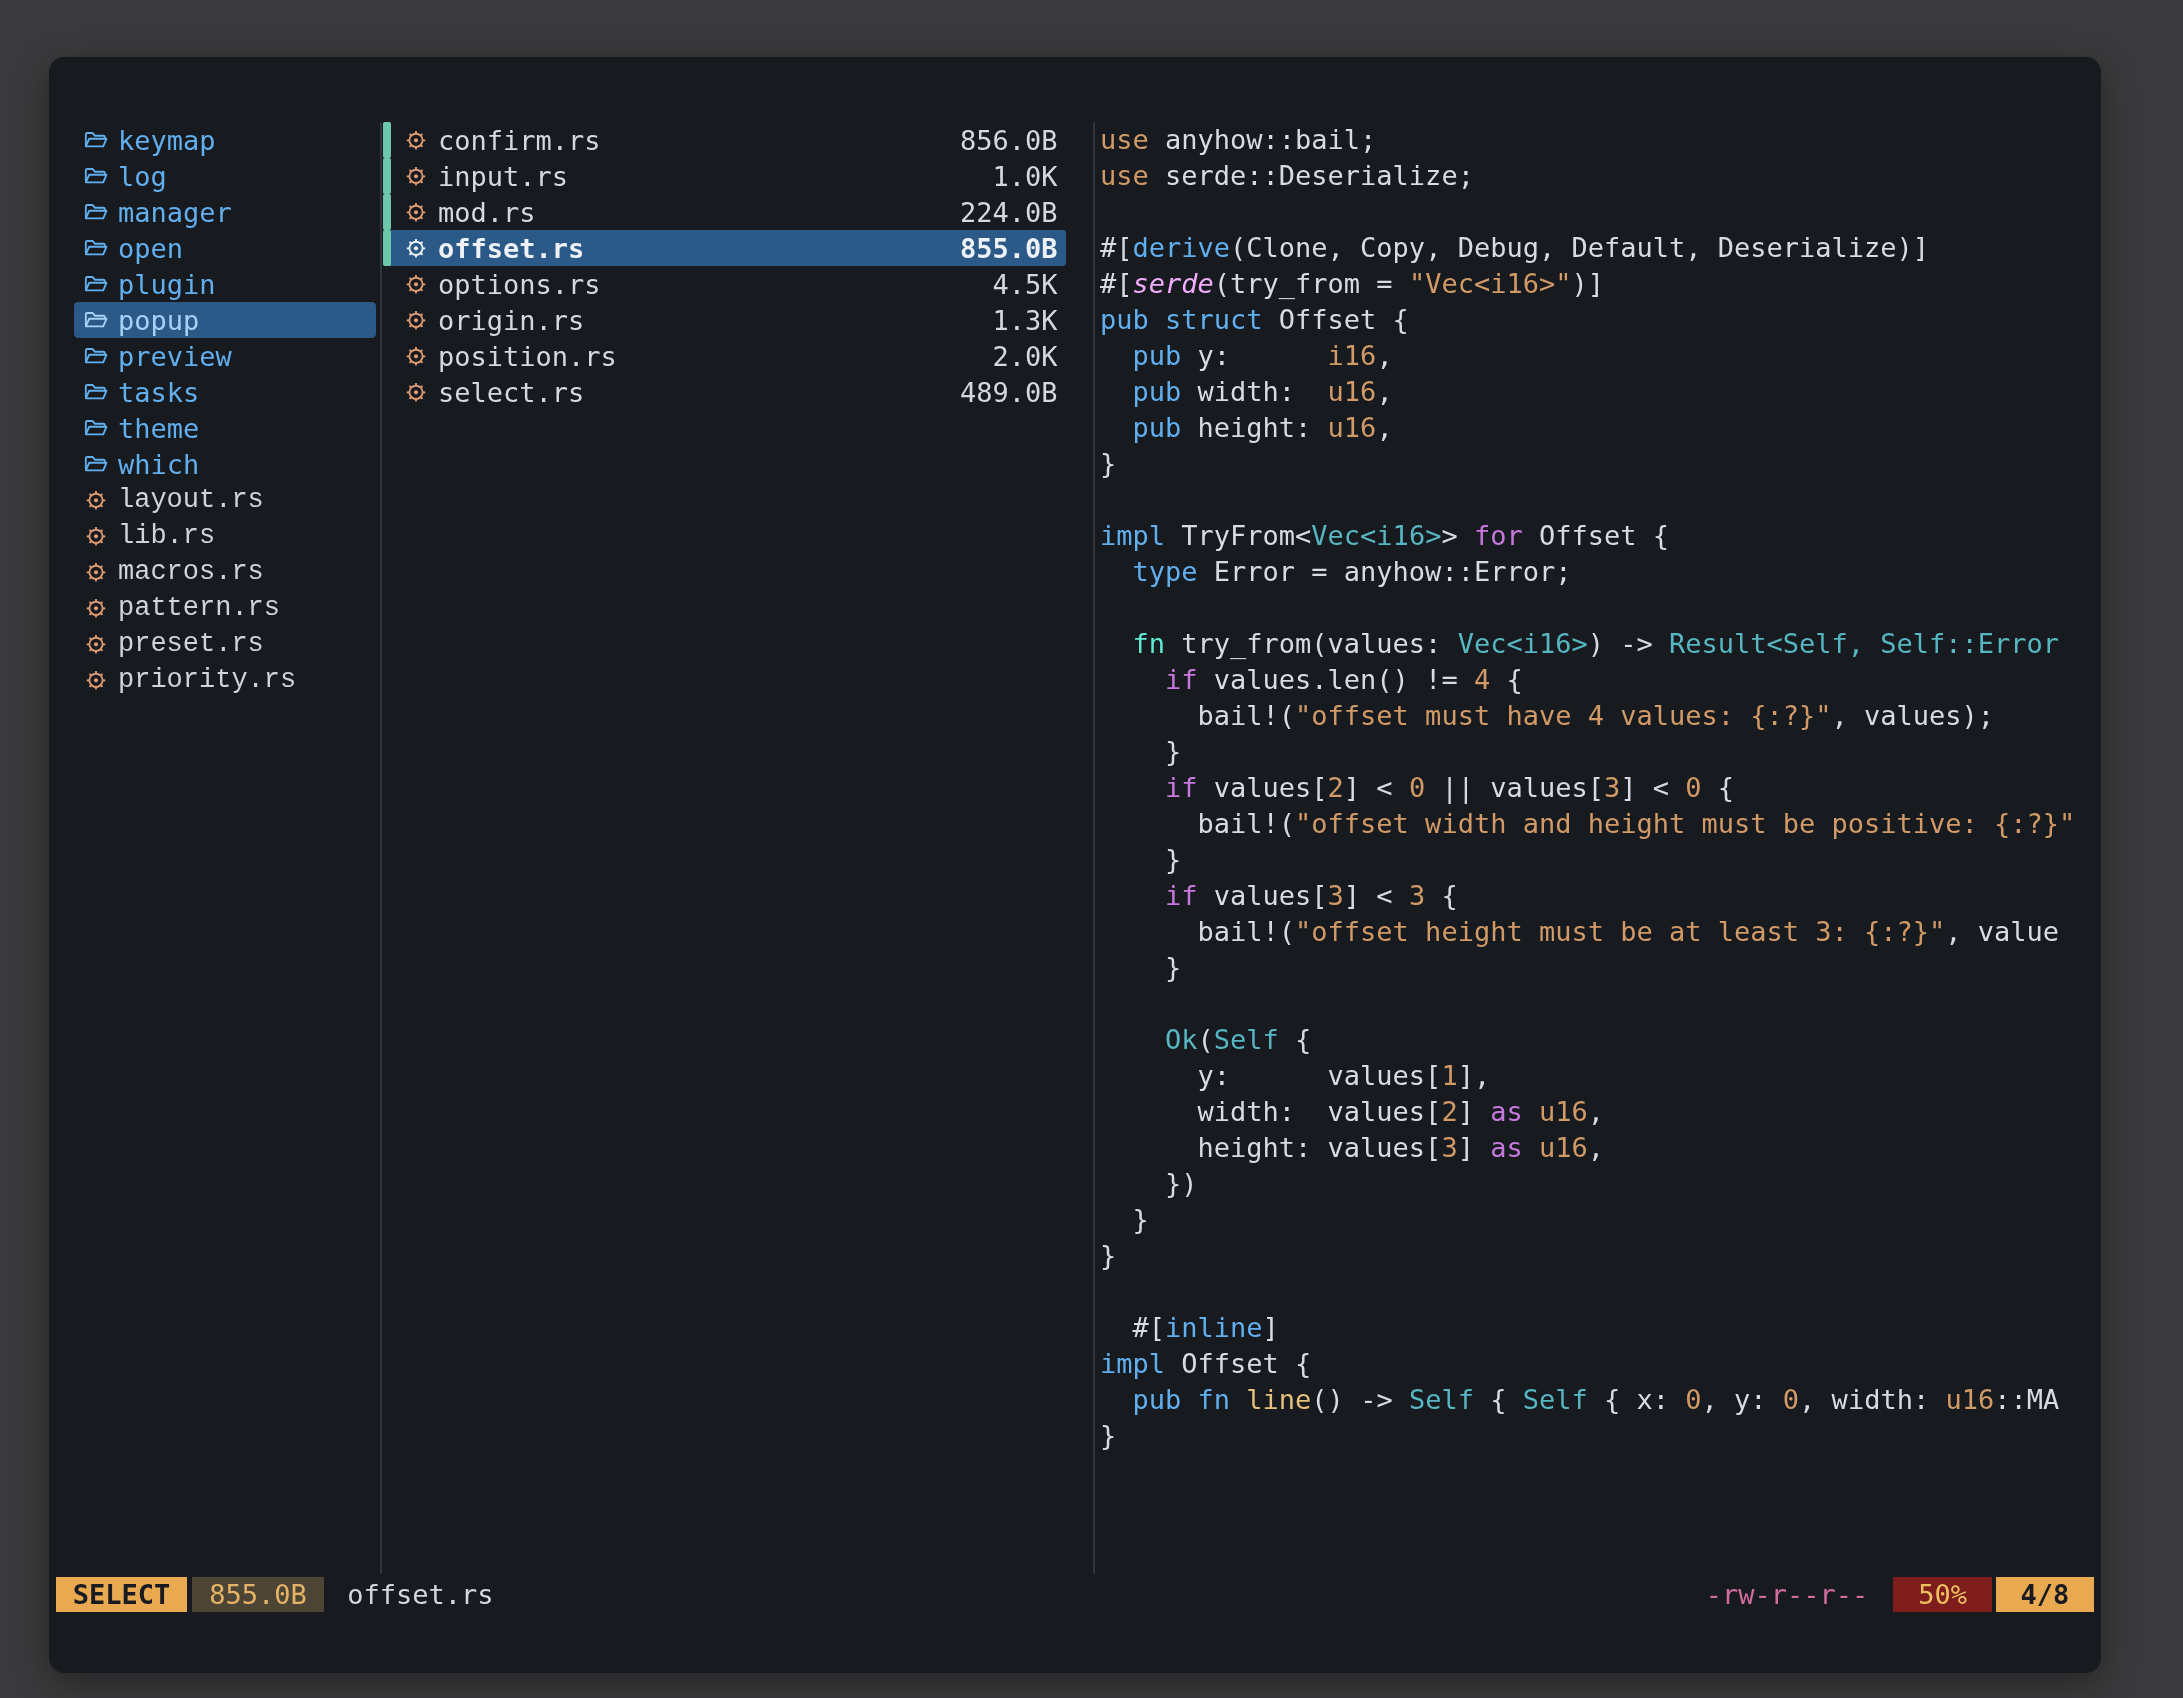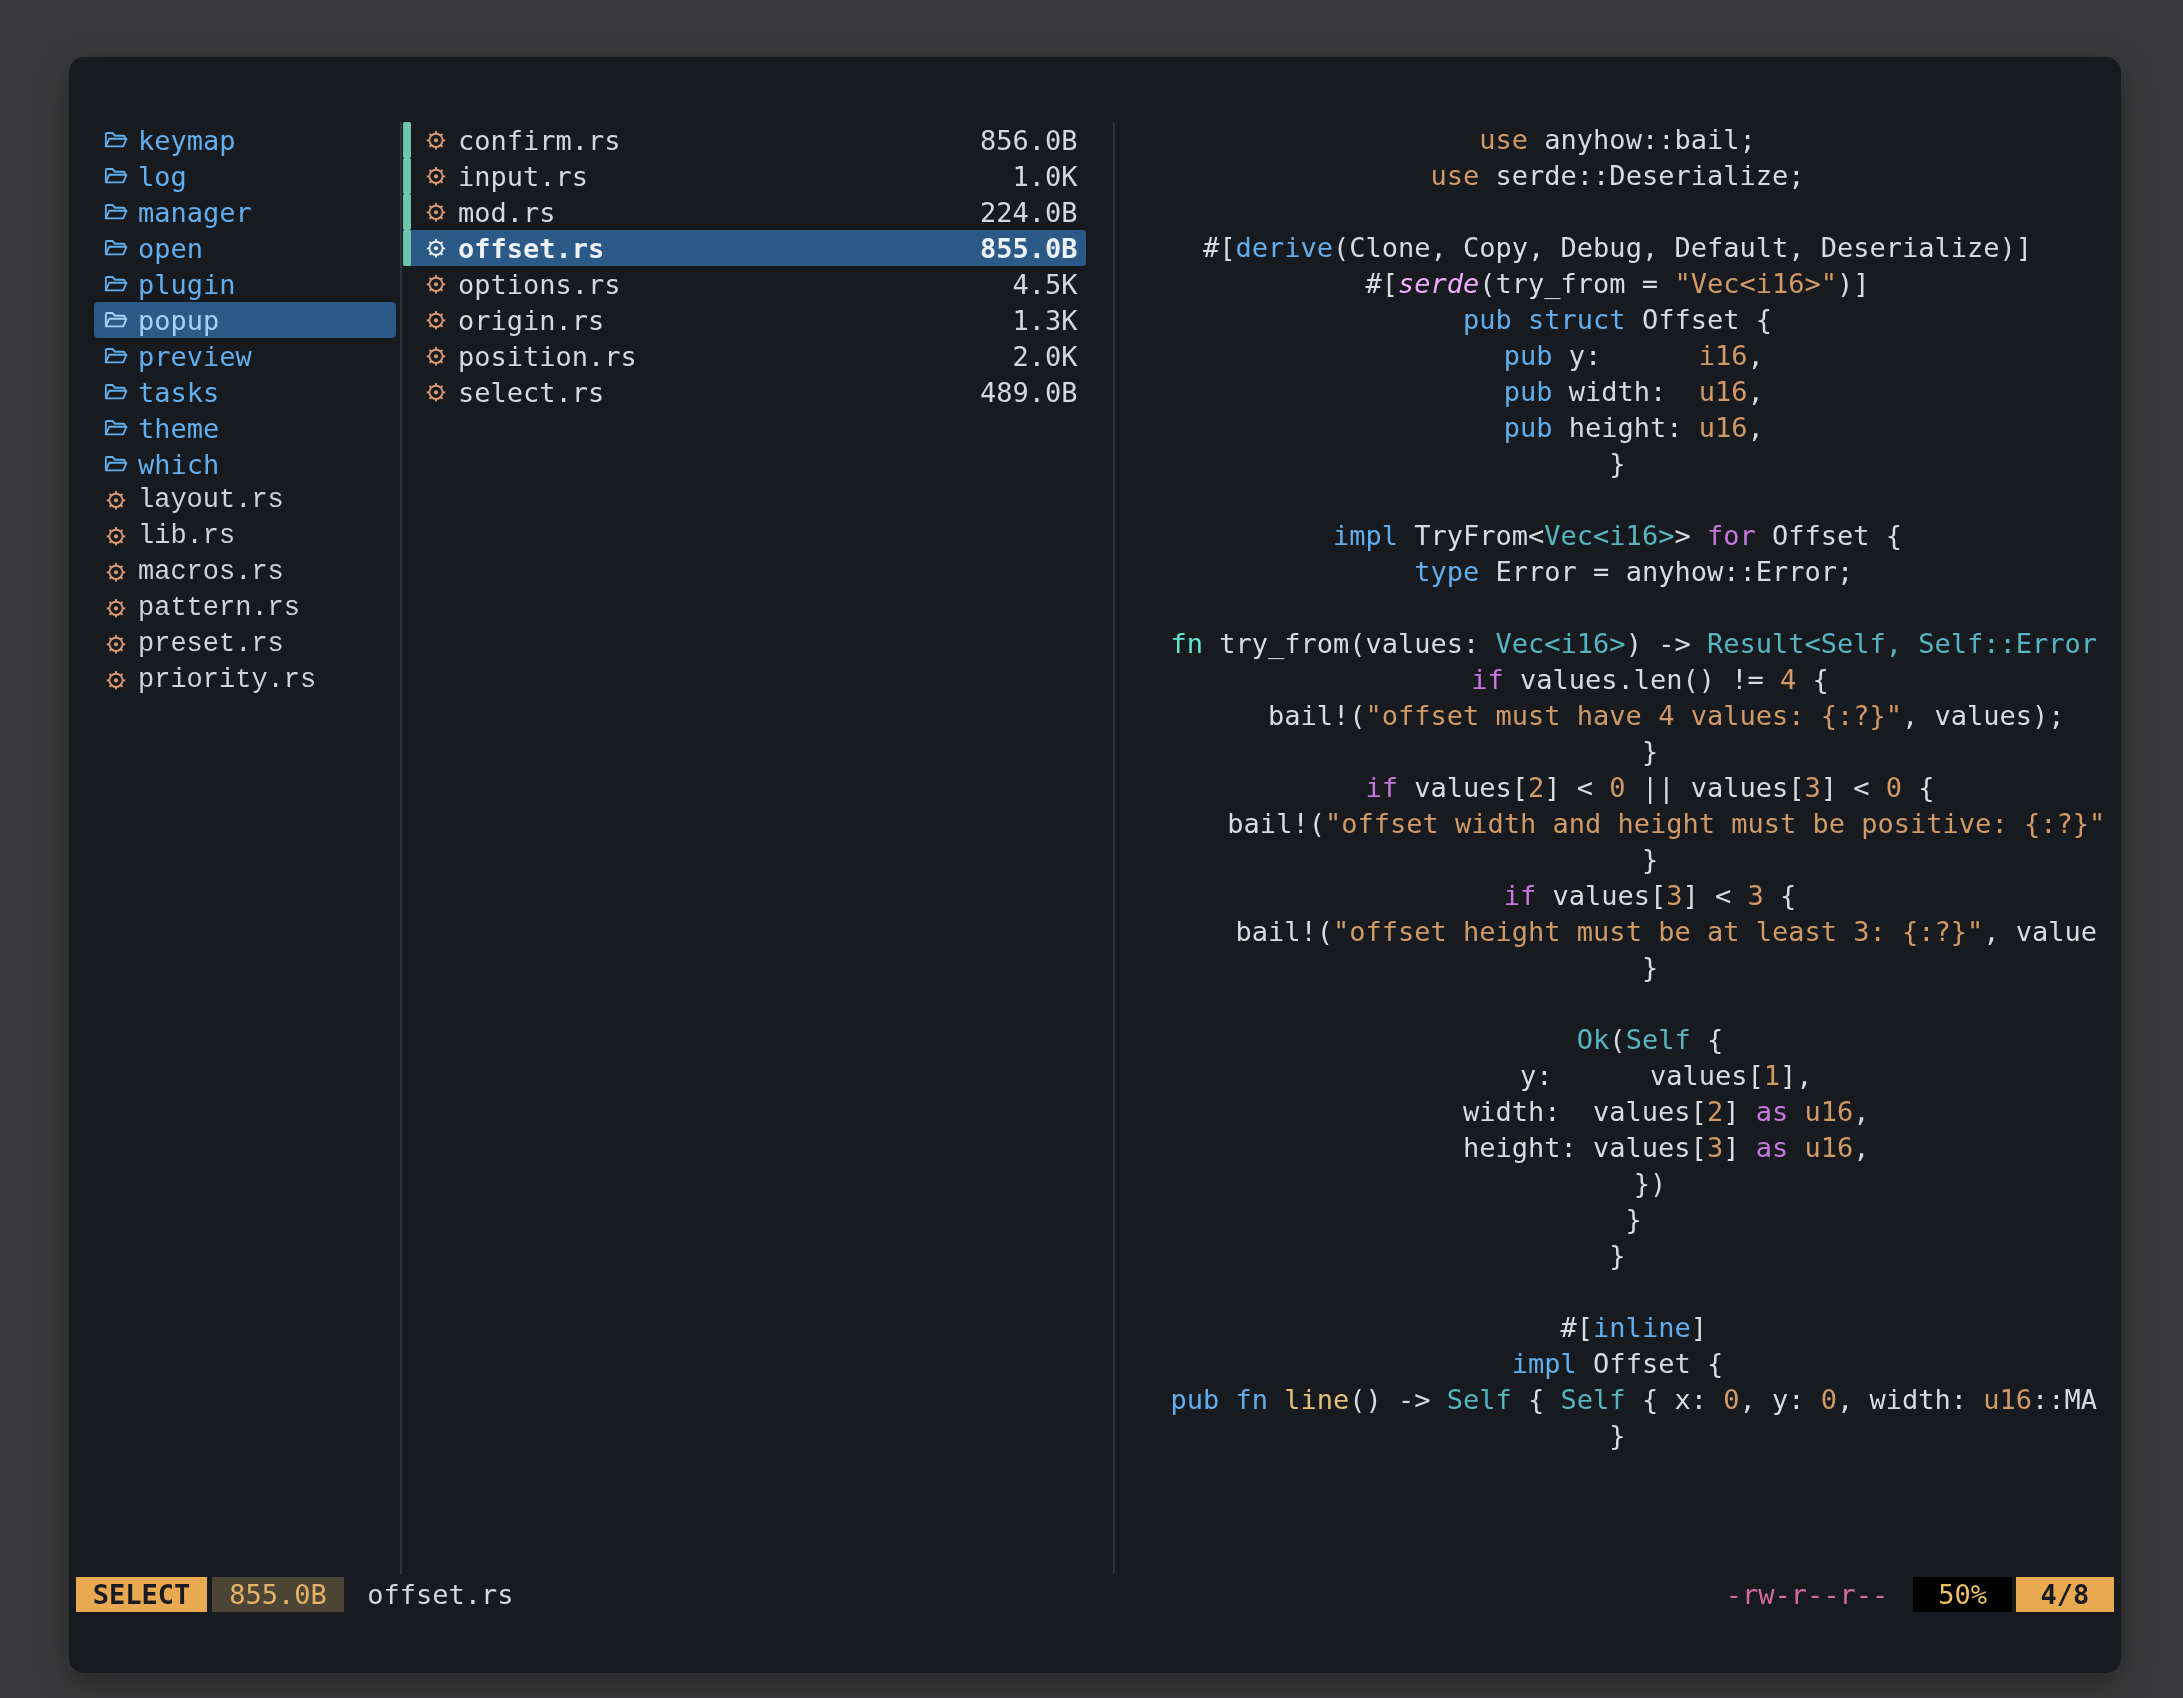--- a/index.html
+++ b/index.html
@@ -6,27 +6,26 @@
   html, body { width: 2183px; height: 1698px; }
   body {
     background: #3a3a3c;
     font-family: "DejaVu Sans Mono", monospace;
     font-size: 27px;
     position: relative;
     overflow: hidden;
   }
   .window {
     position: absolute;
-    left: 69px; top: 57px;
+    left: 49px; top: 57px;
     width: 2052px; height: 1616px;
     background: #171a1f;
     border-radius: 15px;
     box-shadow: 0 10px 34px rgba(0,0,0,.35);
     overflow: hidden;
-    text-align: center;
   }
   .panel { position: absolute; top: 65px; }
   .sidebar { left: 25px; width: 302px; }
   .middle  { left: 334px; width: 683px; }
   .preview-panel { left: 1051px; width: 995px; height: 1460px; overflow: hidden; }
   .vsep { position: absolute; top: 65px; width: 1.7px; height: 1452px; background: #30343c; }
   .v1 { left: 331px; }
   .v2 { left: 1044px; }
 
   .row { display: flex; align-items: center; height: 36px; }
@@ -62,21 +61,21 @@
   .statusbar {
     position: absolute; left: 6.7px; right: 6.7px; top: 1520px; height: 35px;
     display: flex; align-items: center;
   }
   .badge { height: 35px; line-height: 35px; display: inline-block; }
   .badge.mode { background: #e8a951; color: #191b20; font-weight: bold; padding: 0 17px; }
   .badge.size { background: #4c4435; color: #e7b366; margin-left: 5px; padding: 0 17px; }
   .fname { margin-left: 23.5px; color: #d4d8df; }
   .spacer { flex: 1; }
   .perms { color: #d16d9e; margin-right: 25px; }
-  .badge.pct { background: #000000; color: #ecc060; padding: 0 25px; }
+  .badge.pct { background: #7f1d1d; color: #ecc060; padding: 0 25px; }
   .badge.pos { background: #e8a951; color: #191b20; font-weight: bold; padding: 0 25px; margin-left: 3.4px; }
 </style>
 </head>
 <body>
 
 <div class="window">
 
   <div class="panel sidebar">
     <div>
         <div class="row srow dir">

